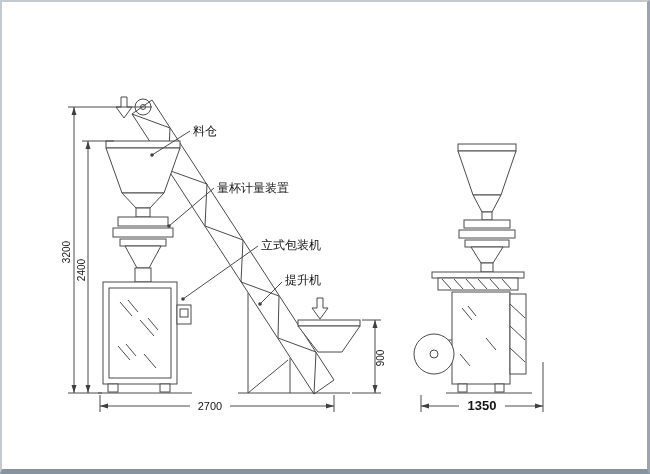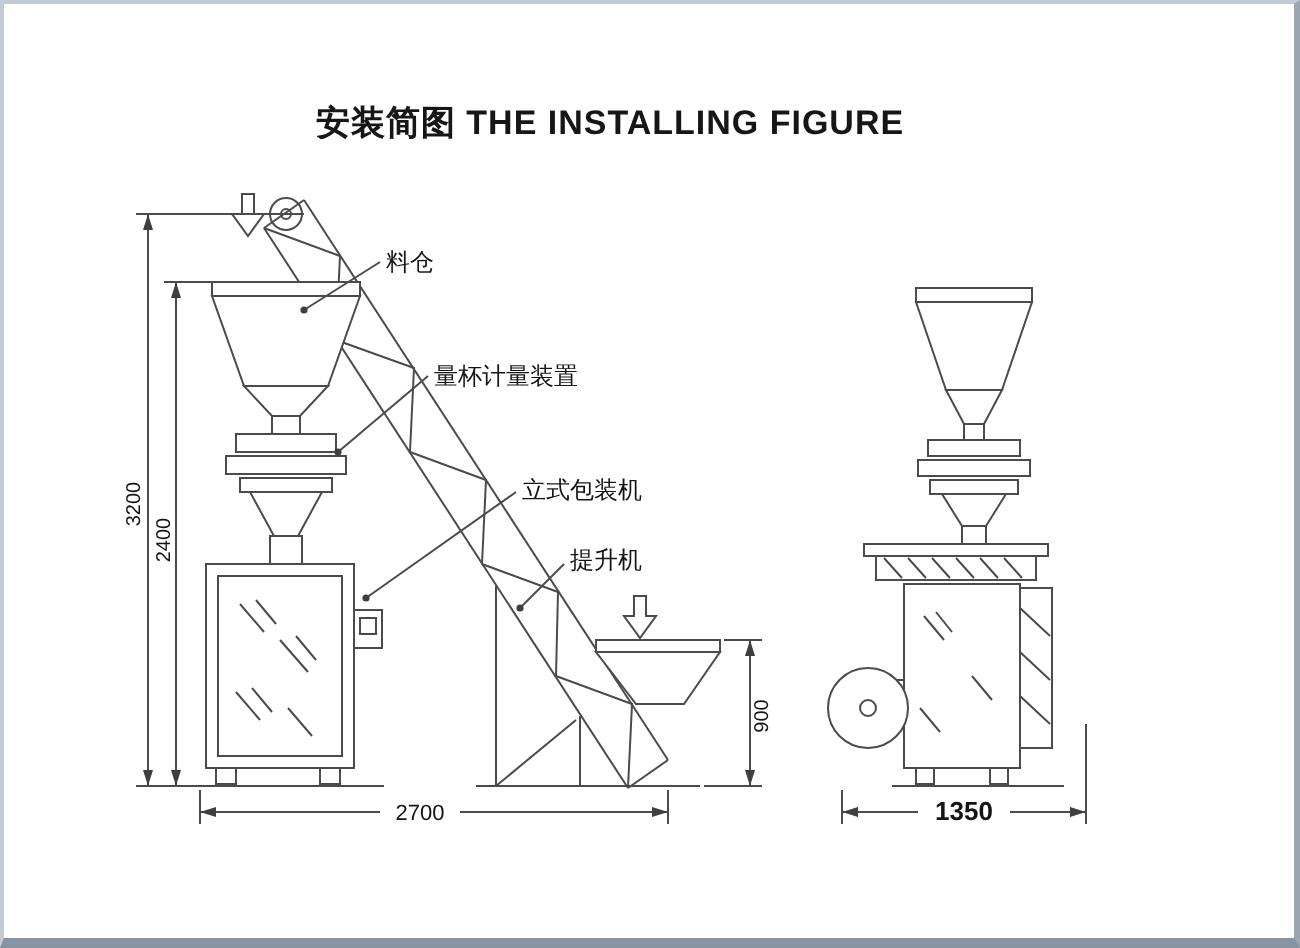--- a/index.html
+++ b/index.html
@@ -33,21 +33,20 @@
   text.callout { font-size:12px; fill:#141414; font-family:"Liberation Sans",sans-serif; }
   text.dim { font-size:10px; fill:#141414; font-family:"Liberation Sans",sans-serif; }
   text.dim-med { font-size:11px; fill:#141414; font-family:"Liberation Sans",sans-serif; }
   text.dim-big { font-size:13px; font-weight:bold; fill:#141414; font-family:"Liberation Sans",sans-serif; }
 </style>
 </head>
 <body>
 
 <div class="frame">
 
-  <div class="title">安装简图 THE INSTALLING FIGURE</div>
 
   <svg class="drawing" width="650" height="474" viewBox="0 0 650 474" xmlns="http://www.w3.org/2000/svg">
 
     <g>
 
       <g>
         <line class="ln" x1="150" y1="98" x2="332" y2="378"></line>
         <line class="ln" x1="130" y1="112" x2="312" y2="392"></line>
         <path class="ln" d="M150,98 L130,112"></path>
         <path class="ln" d="M332,378 L312,392"></path>

